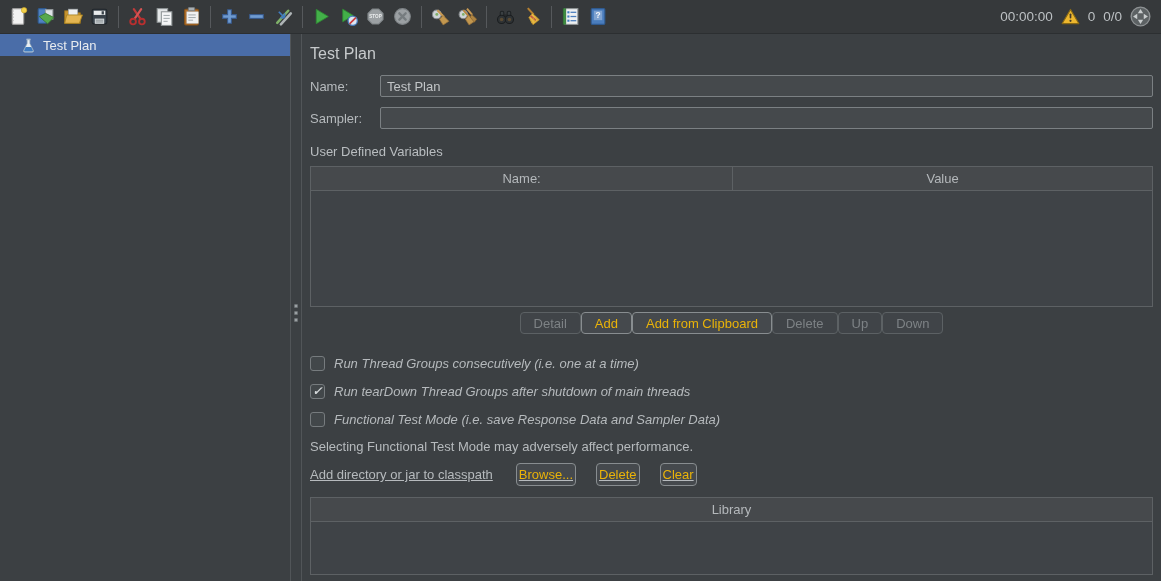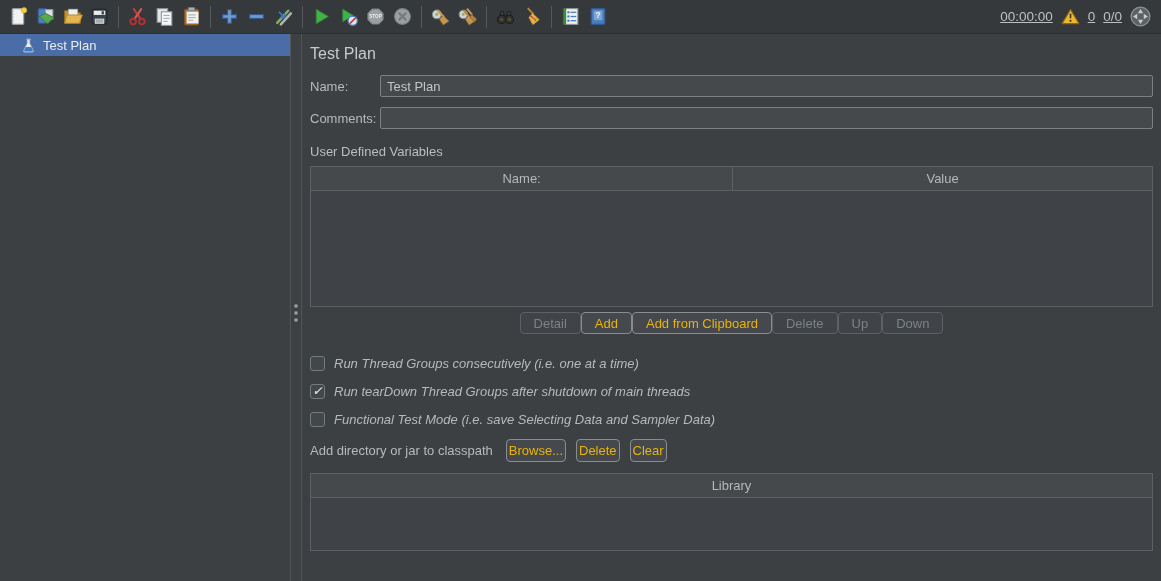--- a/index.html
+++ b/index.html
@@ -13,21 +13,21 @@
   .toolbar {
     height:34px; background:#36393b; border-bottom:1px solid #2c2f31;
     display:flex; align-items:center; padding:0 10px 0 5px;
   }
   .tb {
     width:27px; height:27px; flex:none; display:flex; align-items:center; justify-content:center;
     background:transparent; border:none; padding:0; cursor:pointer;
   }
   .tb svg { display:block; }
   .sep { width:1px; height:22px; background:#56595c; margin:0 5px; flex:none; }
-  .status { margin-left:auto; display:flex; align-items:center; gap:8px; color:#bcc0c3; font-size:13.5px;text-decoration:underline; }
+  .status { margin-left:auto; display:flex; align-items:center; gap:8px; color:#bcc0c3; font-size:13.5px; }
   
   .body-row { display:flex; height:547px; }
   .sidebar { width:290px; flex:none; background:#3c4043; }
   .tree-item { height:22px; display:flex; align-items:center; gap:7px; padding-left:21px; cursor:default; }
   .tree-item.selected { background:#4a6da8; color:#e9ecef; }
   .splitter {
     width:12px; flex:none; background:#3c4043;
     border-left:1px solid #515558; border-right:1px solid #515558;
     display:flex; flex-direction:column; align-items:center; cursor:col-resize;
   }
@@ -60,21 +60,21 @@
   .btn.disabled { border-color:#5c6164; color:#7d8285; background:#404448; cursor:default; }
   .opts { margin-top:21px;font-style:italic; }
   .opt { display:flex; align-items:center; gap:9px; margin-bottom:12px; height:16px; cursor:default; }
   .cb {
     width:15px; height:15px; flex:none; border:1.5px solid #767b7e; border-radius:3px;
     background:#42474a; display:flex; align-items:center; justify-content:center;
   }
   .cb .mark { display:none; color:#d4d8da; font-size:12px; font-weight:bold; line-height:1; }
   .cb.checked .mark { display:block; }
   .note { margin:1px 0 9px; }
-  .cprow { display:flex; align-items:center; gap:10px; margin-bottom:11px; }
+  .cprow { display:flex; align-items:center; gap:20px; margin-bottom:11px;text-decoration:underline; }
   .cprow .lbl { margin-right:3px; }
   .cprow .btn { height:23px; padding:2px 2px; }
 </style>
 </head>
 <body>
 
 <div class="toolbar">
   <button class="tb">
       <svg width="21" height="21" viewBox="0 0 20 20">
         <rect x="4" y="2.5" width="11" height="15" rx="1" fill="#f2f2f2" stroke="#9a9a9a"></rect>
@@ -283,21 +283,21 @@
   </div>
 
   <div class="main">
     <h1 class="page-title">Test Plan</h1>
 
     <div class="frow">
       <label>Name:</label>
       <input type="text" value="Test Plan" style="">
     </div>
     <div class="frow">
-      <label>Comments:</label>
+      <label>Sampler:</label>
       <input type="text" style="">
     </div>
 
     <div class="section-title">User Defined Variables</div>
 
     <div class="tbl">
       <div class="tbl-head">
         <div class="c c1">Name:</div>
         <div class="c c2">Value</div>
       </div>
@@ -319,24 +319,25 @@
         <span>Run Thread Groups consecutively (i.e. one at a time)</span>
       </div>
       <div class="opt">
         <span class="cb checked">
             <span class="mark">✓</span>
           </span>
         <span>Run tearDown Thread Groups after shutdown of main threads</span>
       </div>
       <div class="opt">
         <span class="cb"></span>
-        <span>Functional Test Mode (i.e. save Selecting Data and Sampler Data)</span>
-      </div>
-    </div>
-
+        <span>Functional Test Mode (i.e. save Response Data and Sampler Data)</span>
+      </div>
+    </div>
+
+    <div class="note">Selecting Functional Test Mode may adversely affect performance.</div>
 
     <div class="cprow">
       <span class="lbl">Add directory or jar to classpath</span>
       <button class="btn">Browse...</button>
       <button class="btn">Delete</button>
       <button class="btn">Clear</button>
     </div>
 
     <div class="tbl">
       <div class="tbl-head">

